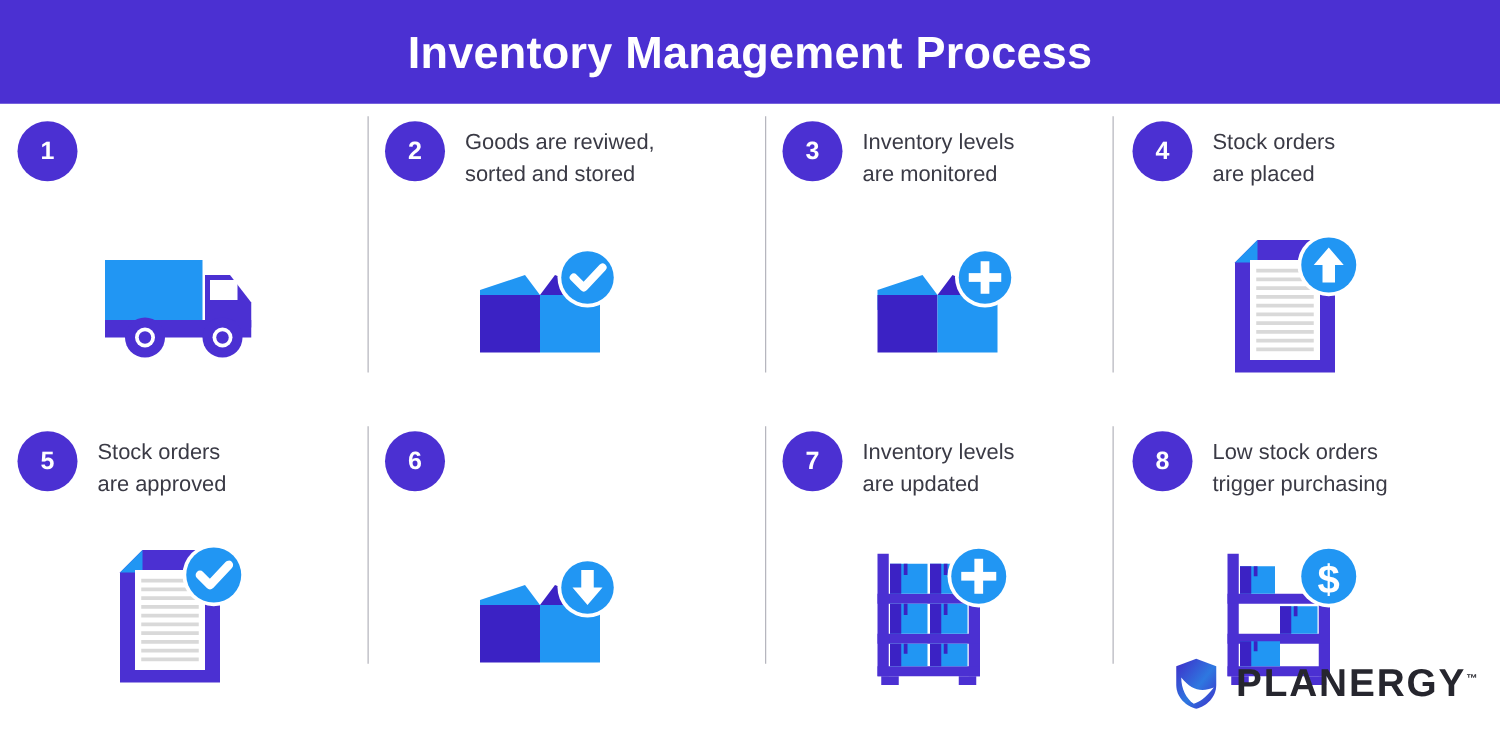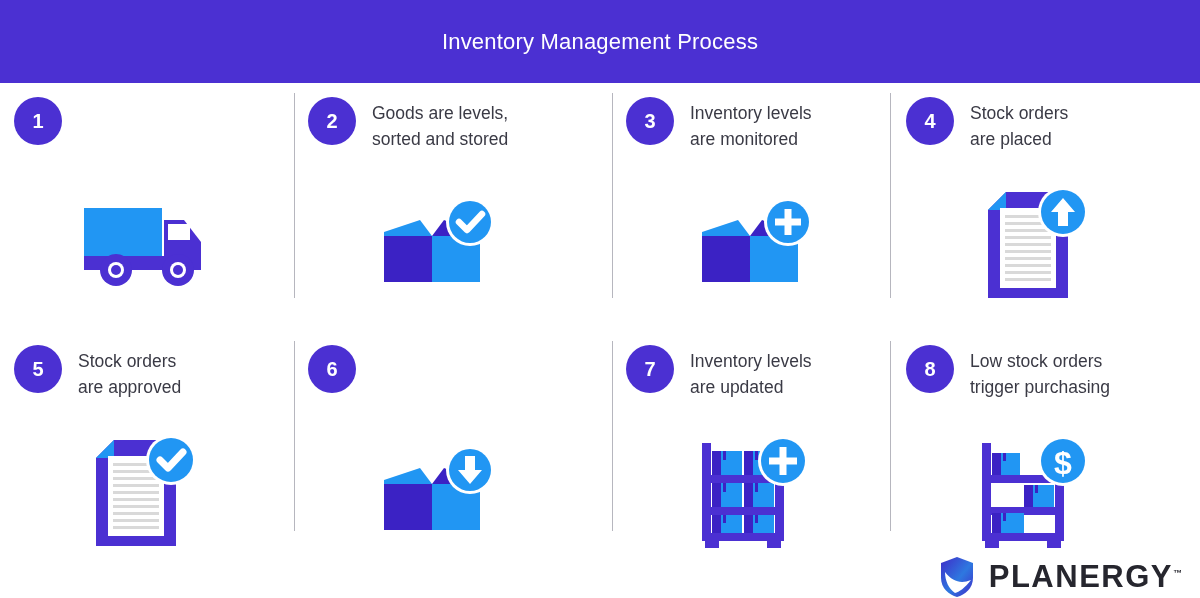--- a/index.html
+++ b/index.html
@@ -12,22 +12,22 @@
   }
   
   .header{
     width:1200px;height:83px;
     background:#4B30D2;
     display:flex;align-items:center;justify-content:center;
   }
   .header h1{
     margin:0;
     color:#ffffff;
-    font-size:22px;
-    font-weight:normal;
+    font-size:36px;
+    font-weight:bold;
     letter-spacing:.2px;
   }
   
   .grid{
     position:absolute;
     top:83px;left:0;
     width:1200px;height:515px;
   }
   .row{
     position:absolute;left:0;width:1200px;height:250px;
@@ -77,21 +77,21 @@
   
   .icon-wrap{
     position:absolute;
     top:88px;left:0;width:290px;height:150px;
     display:flex;align-items:center;justify-content:center;
   }
   .icon-wrap.shift{justify-content:flex-start;padding-left:66px;box-sizing:border-box;}
   svg{display:block;}
   
   .logo{
-    position:absolute;right:18px;bottom:0;
+    position:absolute;right:18px;bottom:30px;
     display:flex;align-items:center;gap:14px;
   }
   .logo-text{
     font-size:31px;font-weight:bold;color:#26262e;
     letter-spacing:1.5px;
     position:relative;
   }
   .logo-tm{
     font-size:9px;font-weight:bold;color:#26262e;
     vertical-align:super;
@@ -130,21 +130,21 @@
           <circle cx="98" cy="70" r="16" fill="#4B30D2"></circle>
           <circle cx="98" cy="70" r="8" fill="#ffffff"></circle>
           <circle cx="98" cy="70" r="5" fill="#4B30D2"></circle>
         </svg>
       </div>
     </div>
 
     <div class="cell c2">
       <div class="step-head">
         <div class="badge-num">2</div>
-        <div class="step-label">Goods are levels,
+        <div class="step-label">Goods are reviwed,
 sorted and stored</div>
       </div>
       <div class="icon-wrap shift">
         <svg width="125" height="100" viewBox="0 0 125 100">
 
           <path d="M10 36 L46 24 L58 40 L10 52 Z" fill="#2196F3"></path>
           <path d="M58 40 L70 24 L100 36 L96 52 Z" fill="#3B22C4"></path>
 
           <rect x="10" y="40" width="48" height="46" fill="#3B22C4"></rect>
           <rect x="58" y="40" width="48" height="46" fill="#2196F3"></rect>

